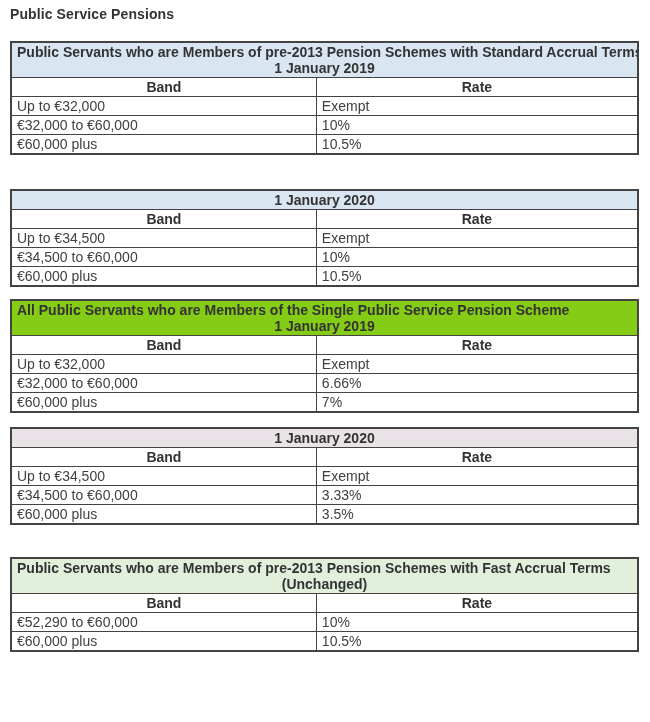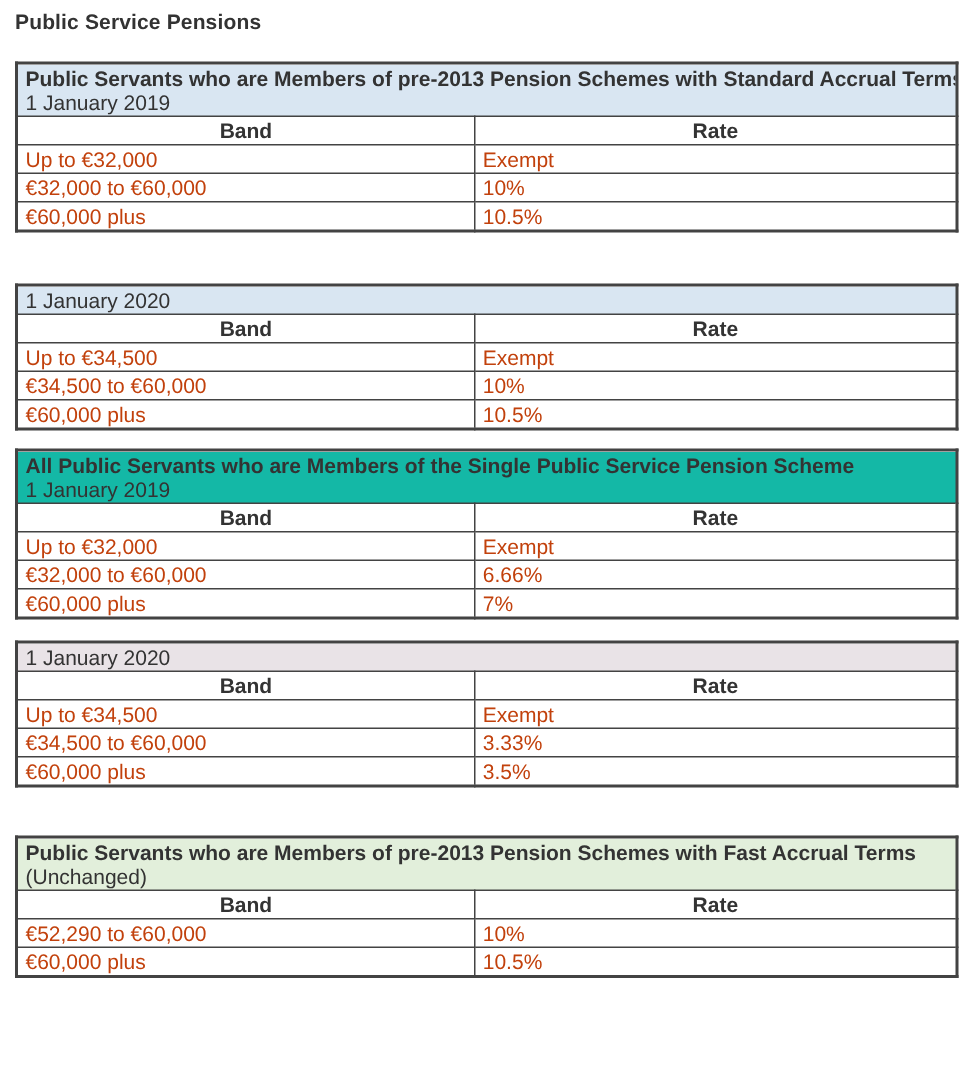--- a/index.html
+++ b/index.html
@@ -43,31 +43,32 @@
     padding: 2px 6px 3px 6px;
     white-space: normal;
   }
   .hdr-title {
     font-weight: bold;
     text-align: justify;
     text-justify: inter-word;
     color: #333333;
   }
   .hdr-sub {
-    font-weight: normal;
+    font-weight: bold;
+    text-align: center;
     color: #333333;
   }
   th.col-band, th.col-rate {
     text-align: center;
     font-weight: bold;
     color: #333333;
   }
   col.c-band { width: 48.7%; }
   col.c-rate { width: 51.3%; }
-  tbody td { color: #c2410c; }
+  tbody td { color: #404040; }
   
   .table-1 { margin-top: 34px; }
   .table-2 { margin-top: 12px; }
   .table-3 { margin-top: 14px; }
   .table-4 { margin-top: 32px; }
 </style>
 </head>
 <body>
 
 <main class="page">
@@ -141,21 +142,21 @@
         </tbody>
   </table>
 
   <table class="pension-table table-2">
     <colgroup>
       <col class="c-band">
       <col class="c-rate">
     </colgroup>
     <thead>
       <tr>
-        <td class="hdr-block" colspan="2" style="background: #14b8a6;">
+        <td class="hdr-block" colspan="2" style="background: #84cc16;">
           <div class="hdr-title">All Public Servants who are Members of the Single Public Service Pension Scheme</div>
           <div class="hdr-sub">1 January 2019</div>
         </td>
       </tr>
       <tr>
         <th class="col-band">Band</th>
         <th class="col-rate">Rate</th>
       </tr>
     </thead>
     <tbody>

